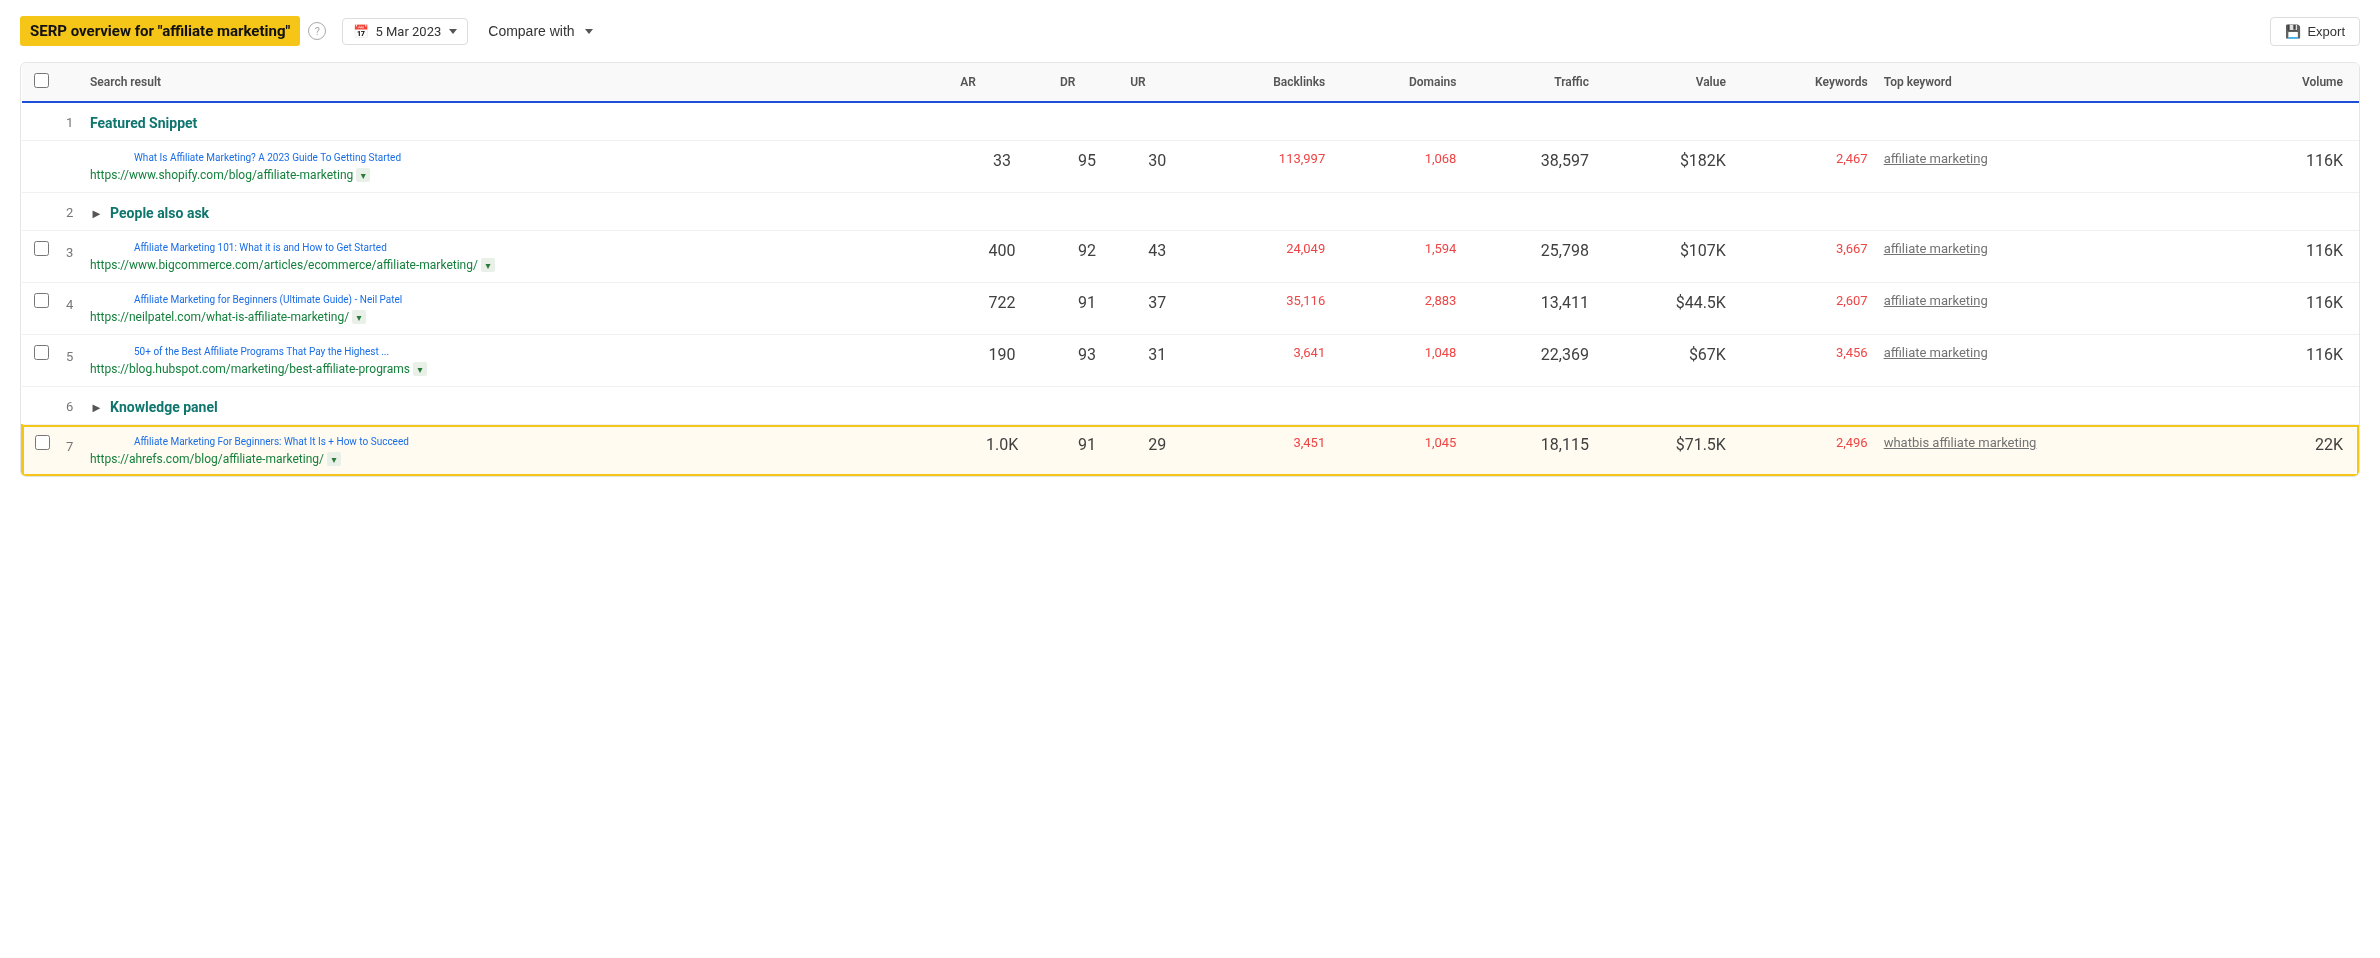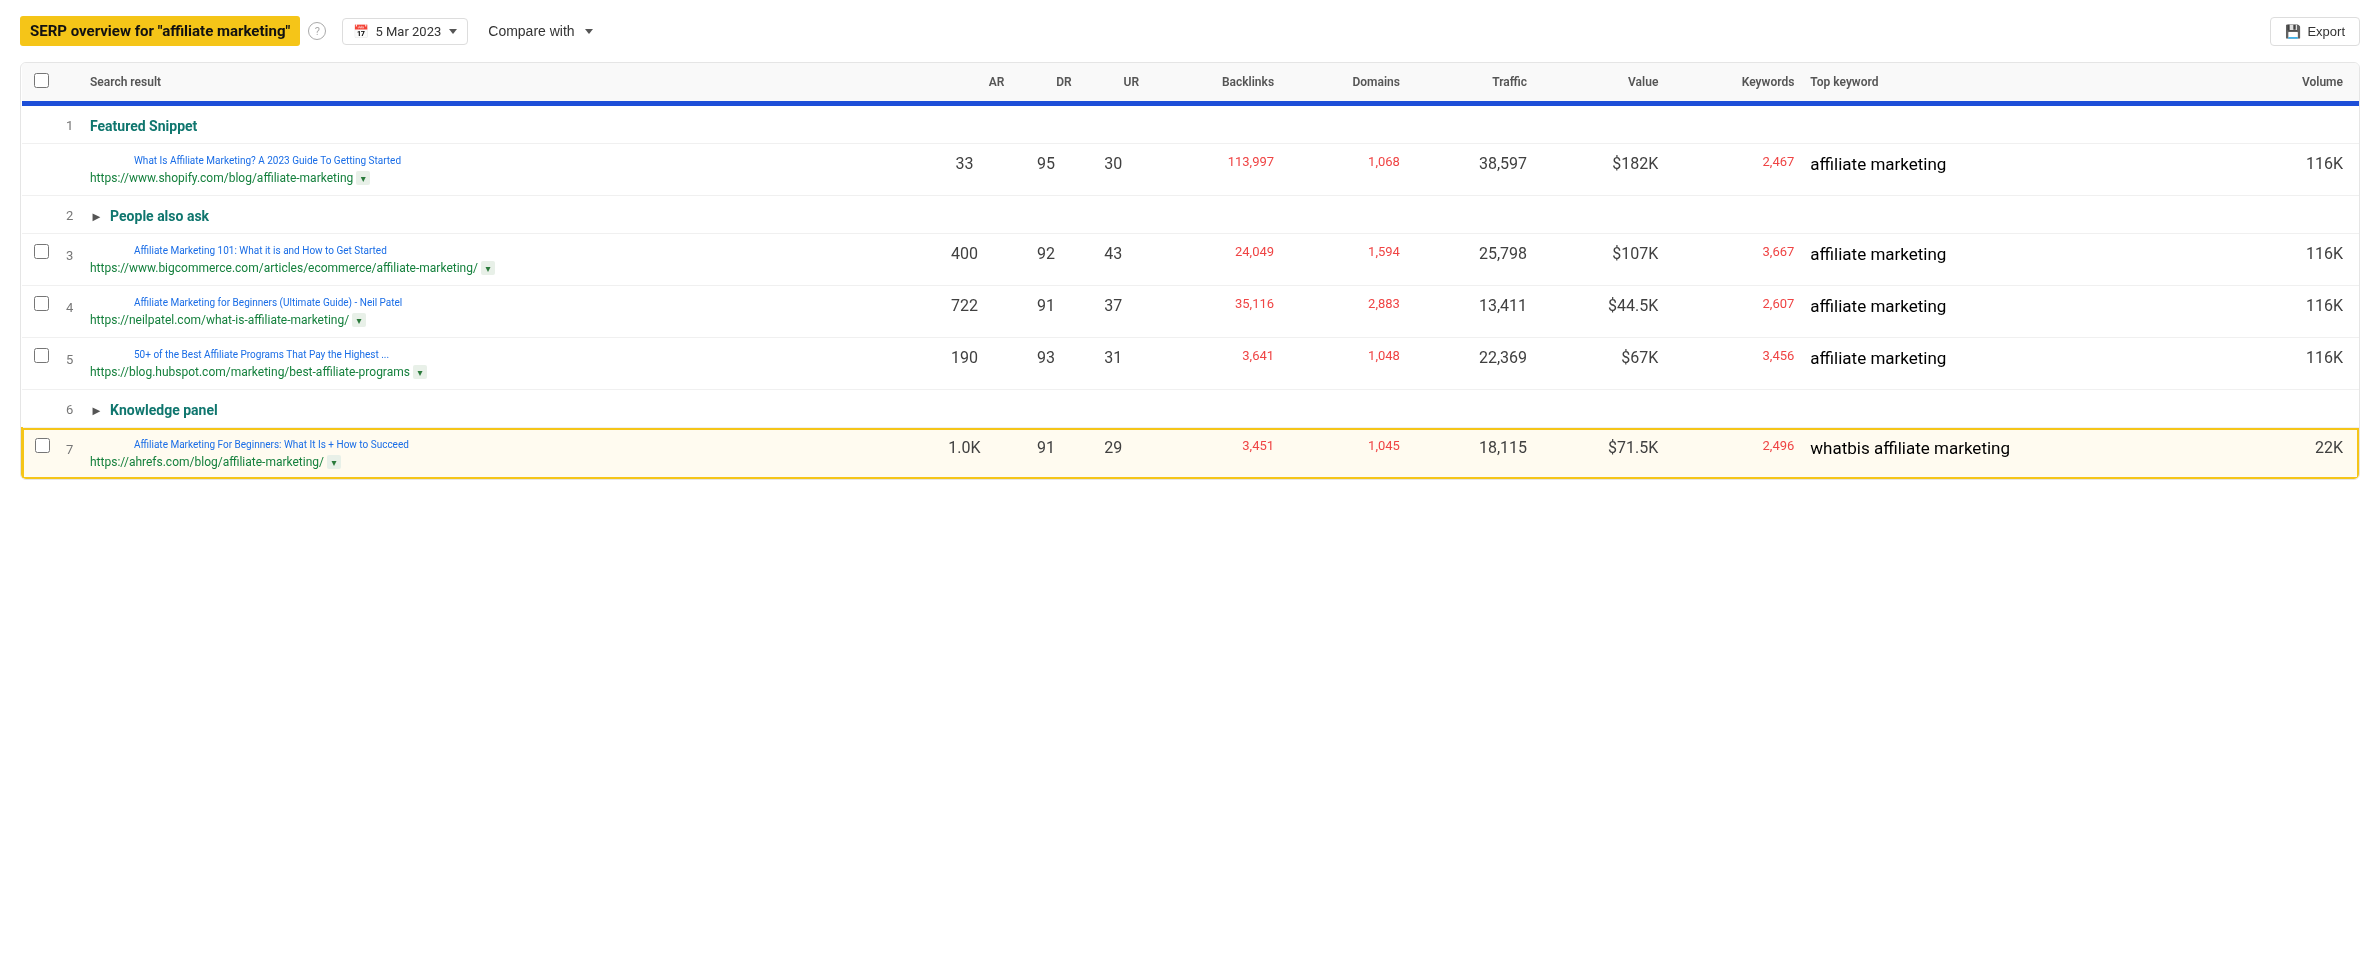--- a/index.html
+++ b/index.html
@@ -93,21 +93,21 @@
       overflow: hidden;
     }
 
     table {
       width: 100%;
       border-collapse: collapse;
     }
 
     thead tr {
       background: #f9f9f9;
-      border-bottom: 5px solid #1d4ed8;
+      border-bottom: 2px solid #1d4ed8;
     }
 
     thead th {
       padding: 10px 8px;
       text-align: left;
       font-size: 12px;
       font-weight: 600;
       color: #555;
       white-space: nowrap;
     }
@@ -179,22 +179,23 @@
       color: #ef4444;
       font-size: 13px;
     }
 
     .metric-plain {
       color: #404040;
       font-size: 16px;
     }
 
     .top-keyword-blue {
-      color: #000000;
-      font-size: 17px;
+      color: #737373;
+      font-size: 13px;
+      text-decoration: underline;
     }
 
     
     .highlighted-row {
       background: #fffbf0;
       outline: 2px solid #f5c518;
       outline-offset: -2px;
     }
 
     .highlighted-row td:first-child {
@@ -217,21 +218,21 @@
       display: inline-block;
       width: 0;
       height: 0;
       border-left: 4px solid transparent;
       border-right: 4px solid transparent;
       border-top: 5px solid #555;
       margin-left: 2px;
       vertical-align: middle;
     }
 
-    .col-ar, .col-dr, .col-ur { text-align: right; }
+    .col-ar, .col-dr, .col-ur { text-align: left; }
     .col-backlinks, .col-domains, .col-traffic, .col-value, .col-keywords { text-align: right; }
     .col-volume { text-align: right; }
 
     td.col-ar, td.col-dr, td.col-ur { text-align: center; }
     td.col-backlinks, td.col-domains, td.col-traffic, td.col-value, td.col-keywords { text-align: right; }
     td.col-volume { text-align: right; padding-right: 16px; }
     th.col-volume { padding-right: 16px; }
 
     .snippet-label {
       padding-top: 12px;

